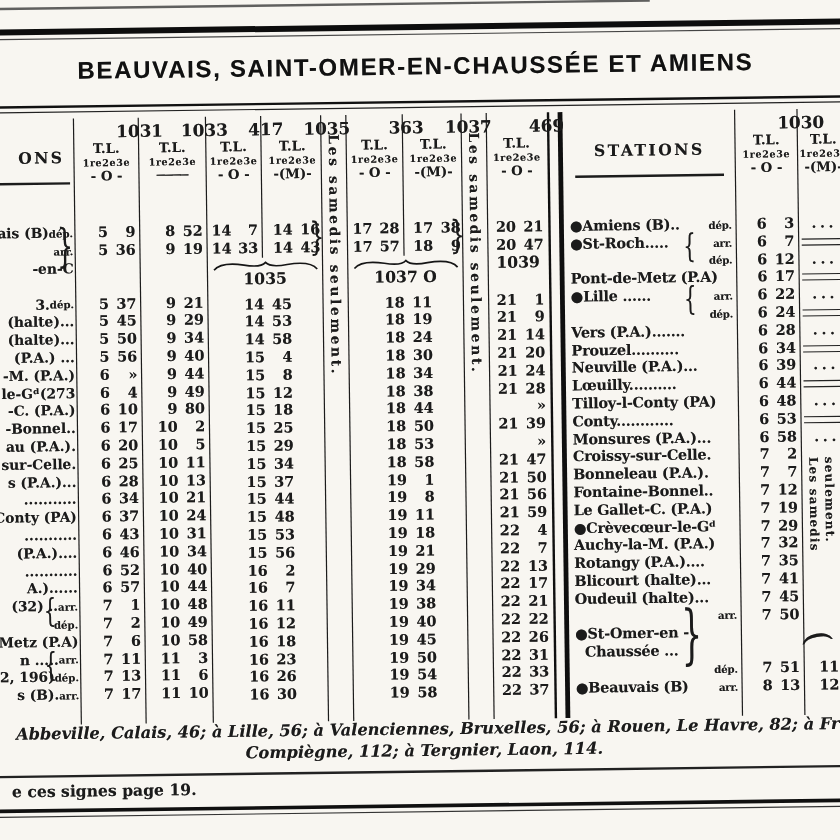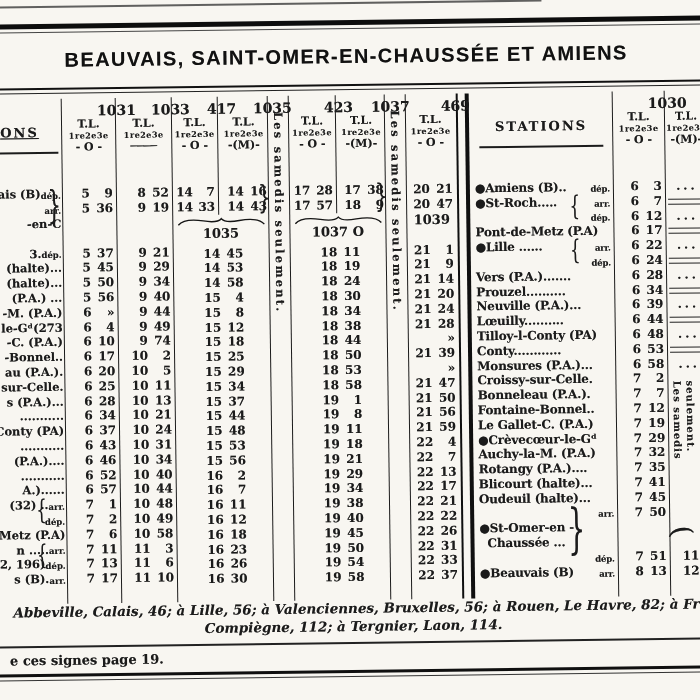--- a/index.html
+++ b/index.html
@@ -25,21 +25,21 @@
   .noborder{border-left:none;}
   .tdiv{flex:none;width:7px;height:505px;border-left:2.5px solid #0f0f0f;border-right:4px solid #0f0f0f;margin:0 1px;}
   
   .lt-head{height:88px;text-align:center;padding-top:4px;box-sizing:border-box;}
   .num{font:700 14px/16px "DejaVu Serif",serif;padding-left:35px;}
   .tl{font:700 11px/12px "DejaVu Serif",serif;}
   .cls{font:700 8px/10px "DejaVu Serif",serif;letter-spacing:.5px;}
   .sym{font:700 11px/13px "DejaVu Serif",serif;}
   .st-head{position:relative;}
   .st-head-label{position:absolute;top:26px;font:700 13px "DejaVu Serif",serif;letter-spacing:2px;}
-  .lt .st-head-label{left:3px;text-decoration:underline;}
+  .lt .st-head-label{left:18px;}
   .rt .st-head-label{left:0;right:0;text-align:center;}
   .st-head-rule{position:absolute;top:53px;height:2px;background:#1c1c1c;}
   .lt .st-head-rule{left:0;right:3px;}
   .rt .st-head-rule{left:9px;right:9px;}
   
   .line{height:14.8px;line-height:14.8px;display:flex;align-items:baseline;
         font:700 12px/14.8px "DejaVu Serif",serif;white-space:nowrap;}
   .band{height:30px;position:relative;text-align:center;}
   .band-label{font:700 13px/13px "DejaVu Serif",serif;margin-top:1px;}
   .band svg{display:block;margin:2px auto 0;}
@@ -338,21 +338,21 @@
               <div class="line t-end">
                 <span class="th">9</span>
                 <span class="tm">44</span>
               </div>
               <div class="line t-end">
                 <span class="th">9</span>
                 <span class="tm">49</span>
               </div>
               <div class="line t-end">
                 <span class="th">9</span>
-                <span class="tm">74</span>
+                <span class="tm">80</span>
               </div>
               <div class="line t-end">
                 <span class="th">10</span>
                 <span class="tm">2</span>
               </div>
               <div class="line t-end">
                 <span class="th">10</span>
                 <span class="tm">5</span>
               </div>
               <div class="line t-end">
@@ -549,21 +549,21 @@
                 <span class="tm">30</span>
               </div>
             </div>
             <div class="col vcol" style="width: 21px;">
               <div class="vtext">Les samedis seulement.</div>
             </div>
             <div class="col" style="width: 96px;">
               <div class="pair-top">
                 <div class="sub" style="width: 46px;">
                   <div class="lt-head">
-                    <div class="num">423</div>
+                    <div class="num">363</div>
                     <div class="tl">T.L.</div>
                     <div class="cls">1re2e3e</div>
                     <div class="sym">- O -</div>
                   </div>
                   <div class="line t-end">
                     <span class="th">17</span>
                     <span class="tm">28</span>
                   </div>
                   <div class="line t-end">
                     <span class="th">17</span>

